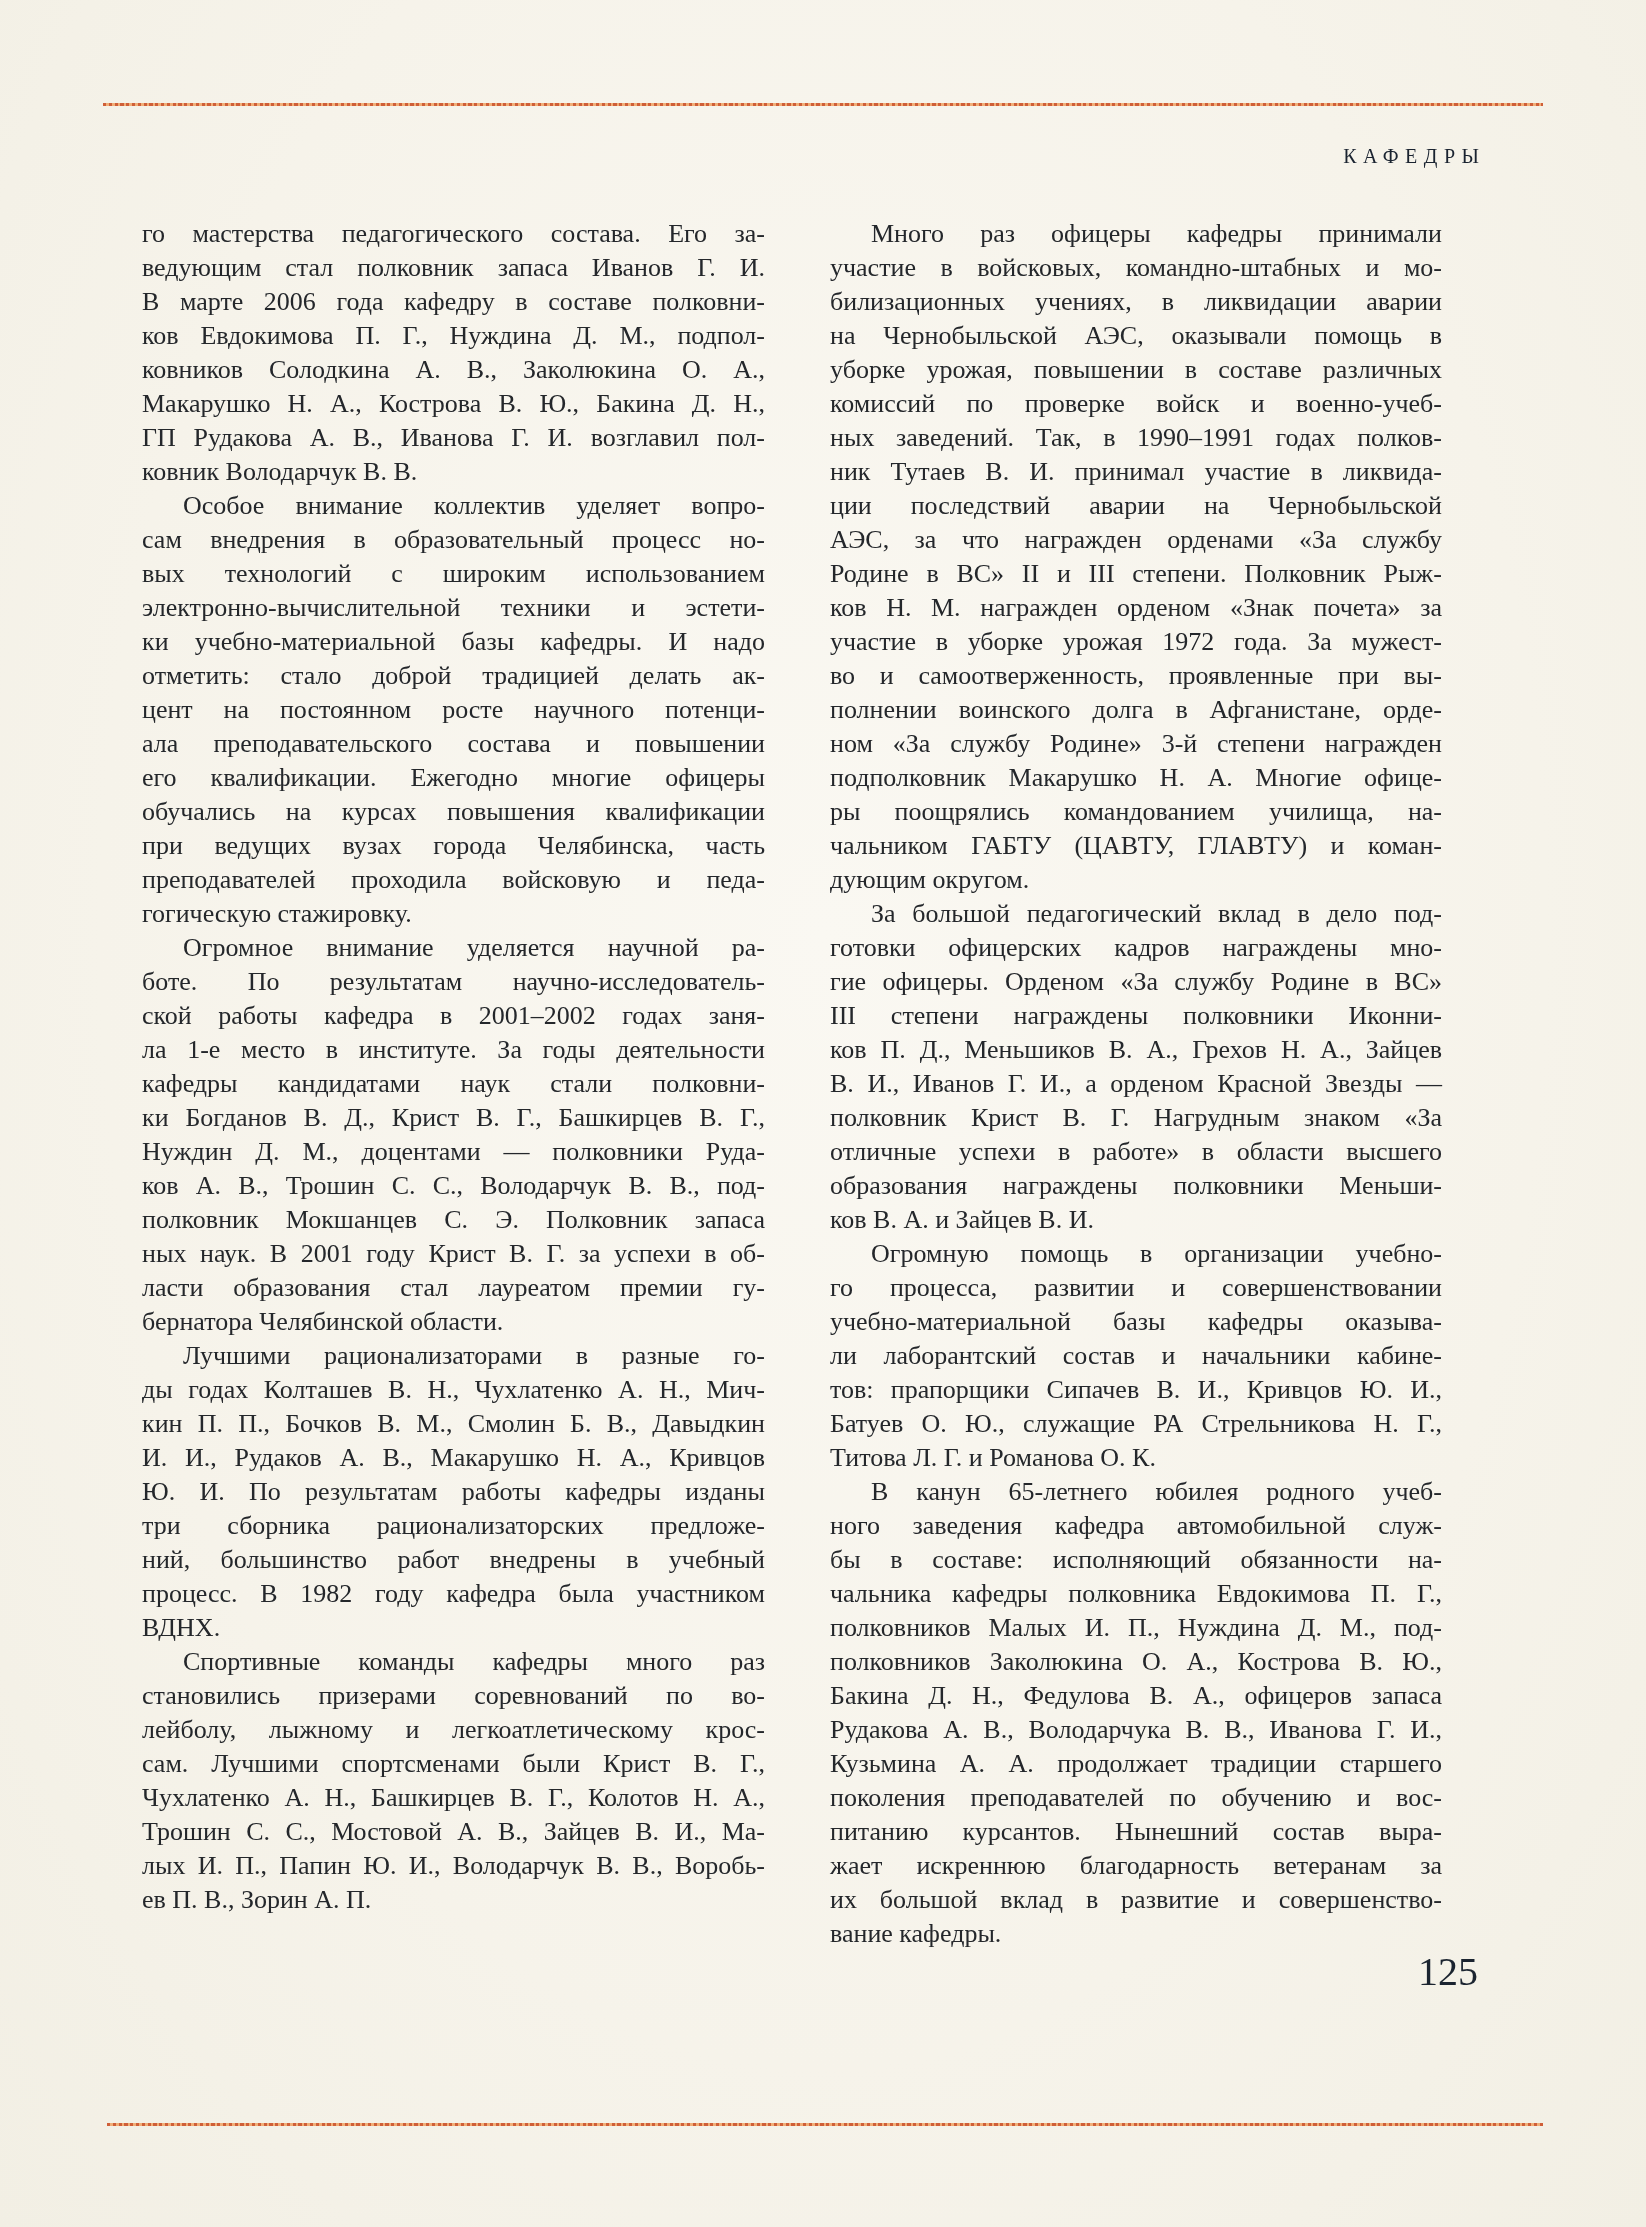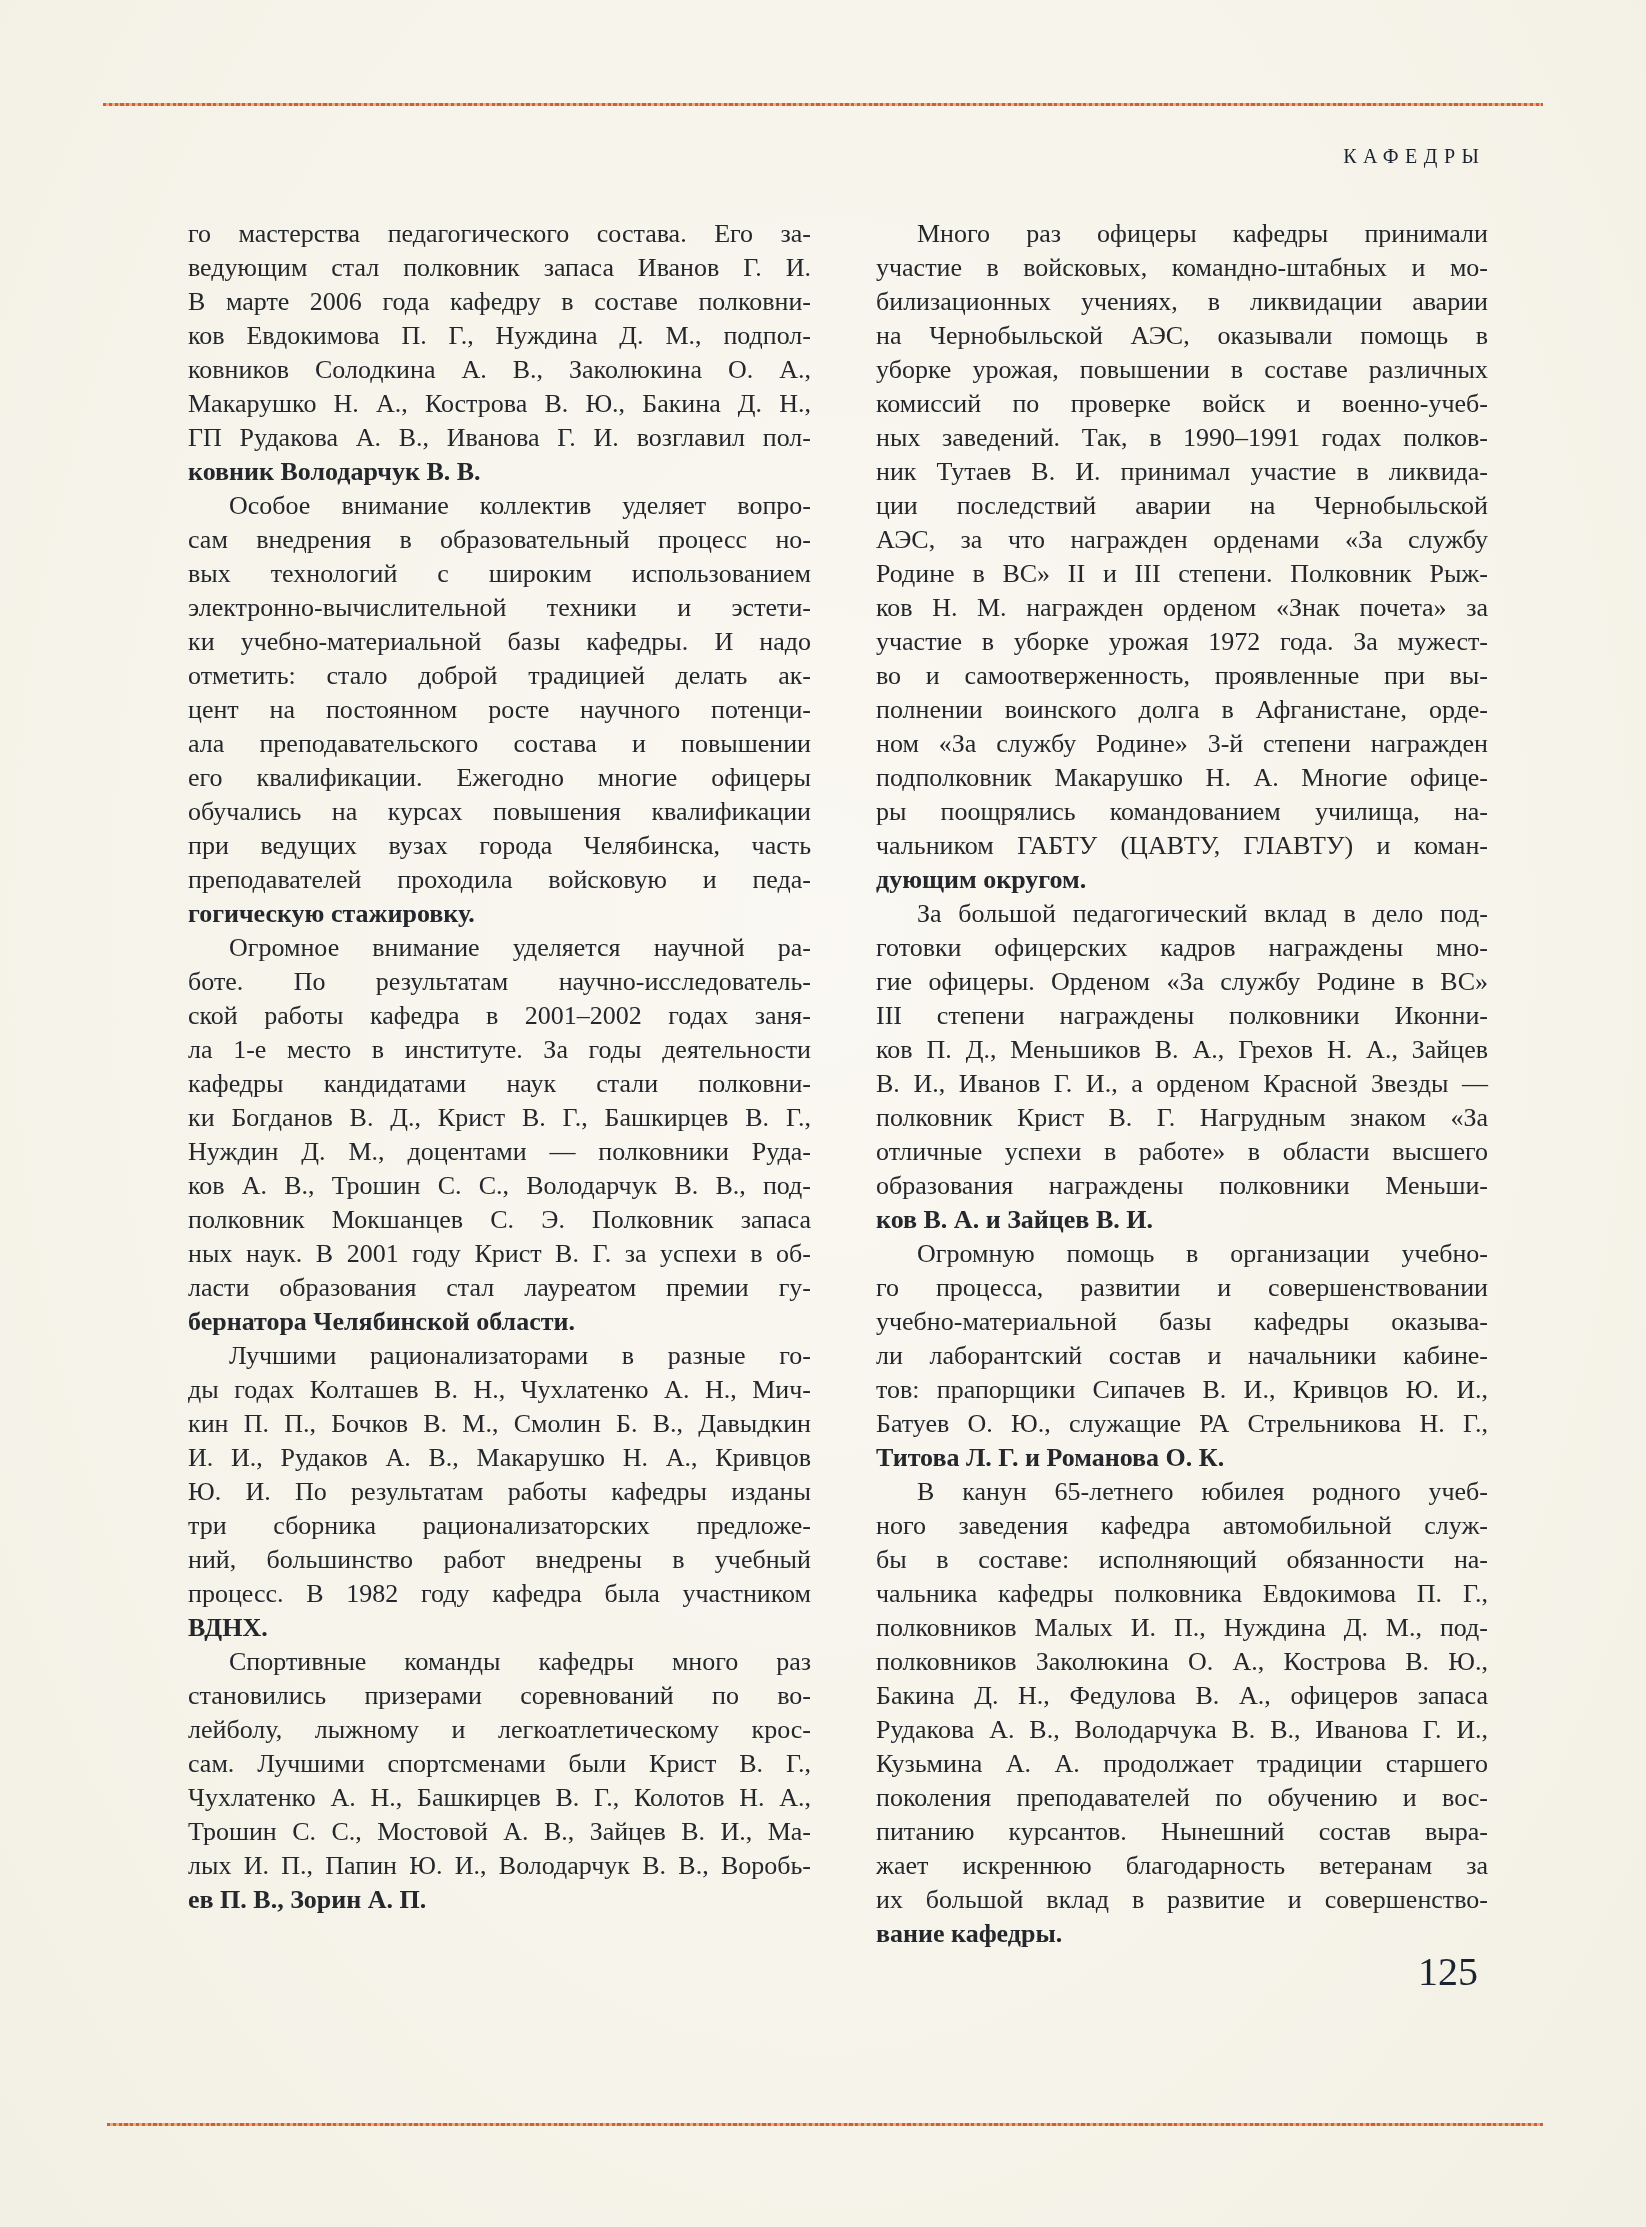--- a/index.html
+++ b/index.html
@@ -23,29 +23,29 @@
   .header{
     position:absolute;top:145px;right:167px;
     font-size:20px;letter-spacing:6.5px;margin-right:-6.5px;
     color:#1a2330;
     margin-left:40px;
   }
   .pagenum{
     position:absolute;top:1948px;right:168px;
     font-size:40px;color:#1b2430;
   }
-  .col{position:absolute;top:217px;font-size:26px;margin-left:46px;}
+  .col{position:absolute;top:217px;font-size:26px;}
   .col-left{left:142px;width:623px;}
   .col-right{left:830px;width:612px;}
   .para{margin:0;padding:0;}
   .line{
     line-height:34px;height:34px;
     text-align:justify;text-align-last:justify;
   }
-  .line.last{text-align-last:left;font-weight:bold;}
+  .line.last{text-align-last:left;}
   .line.indent{padding-left:41px;}
 </style>
 </head>
 <body>
 
 <div class="page">
   <div class="rule rule-top"></div>
   <div class="header">КАФЕДРЫ</div>
   <div class="col col-left">
       <div class="para">

